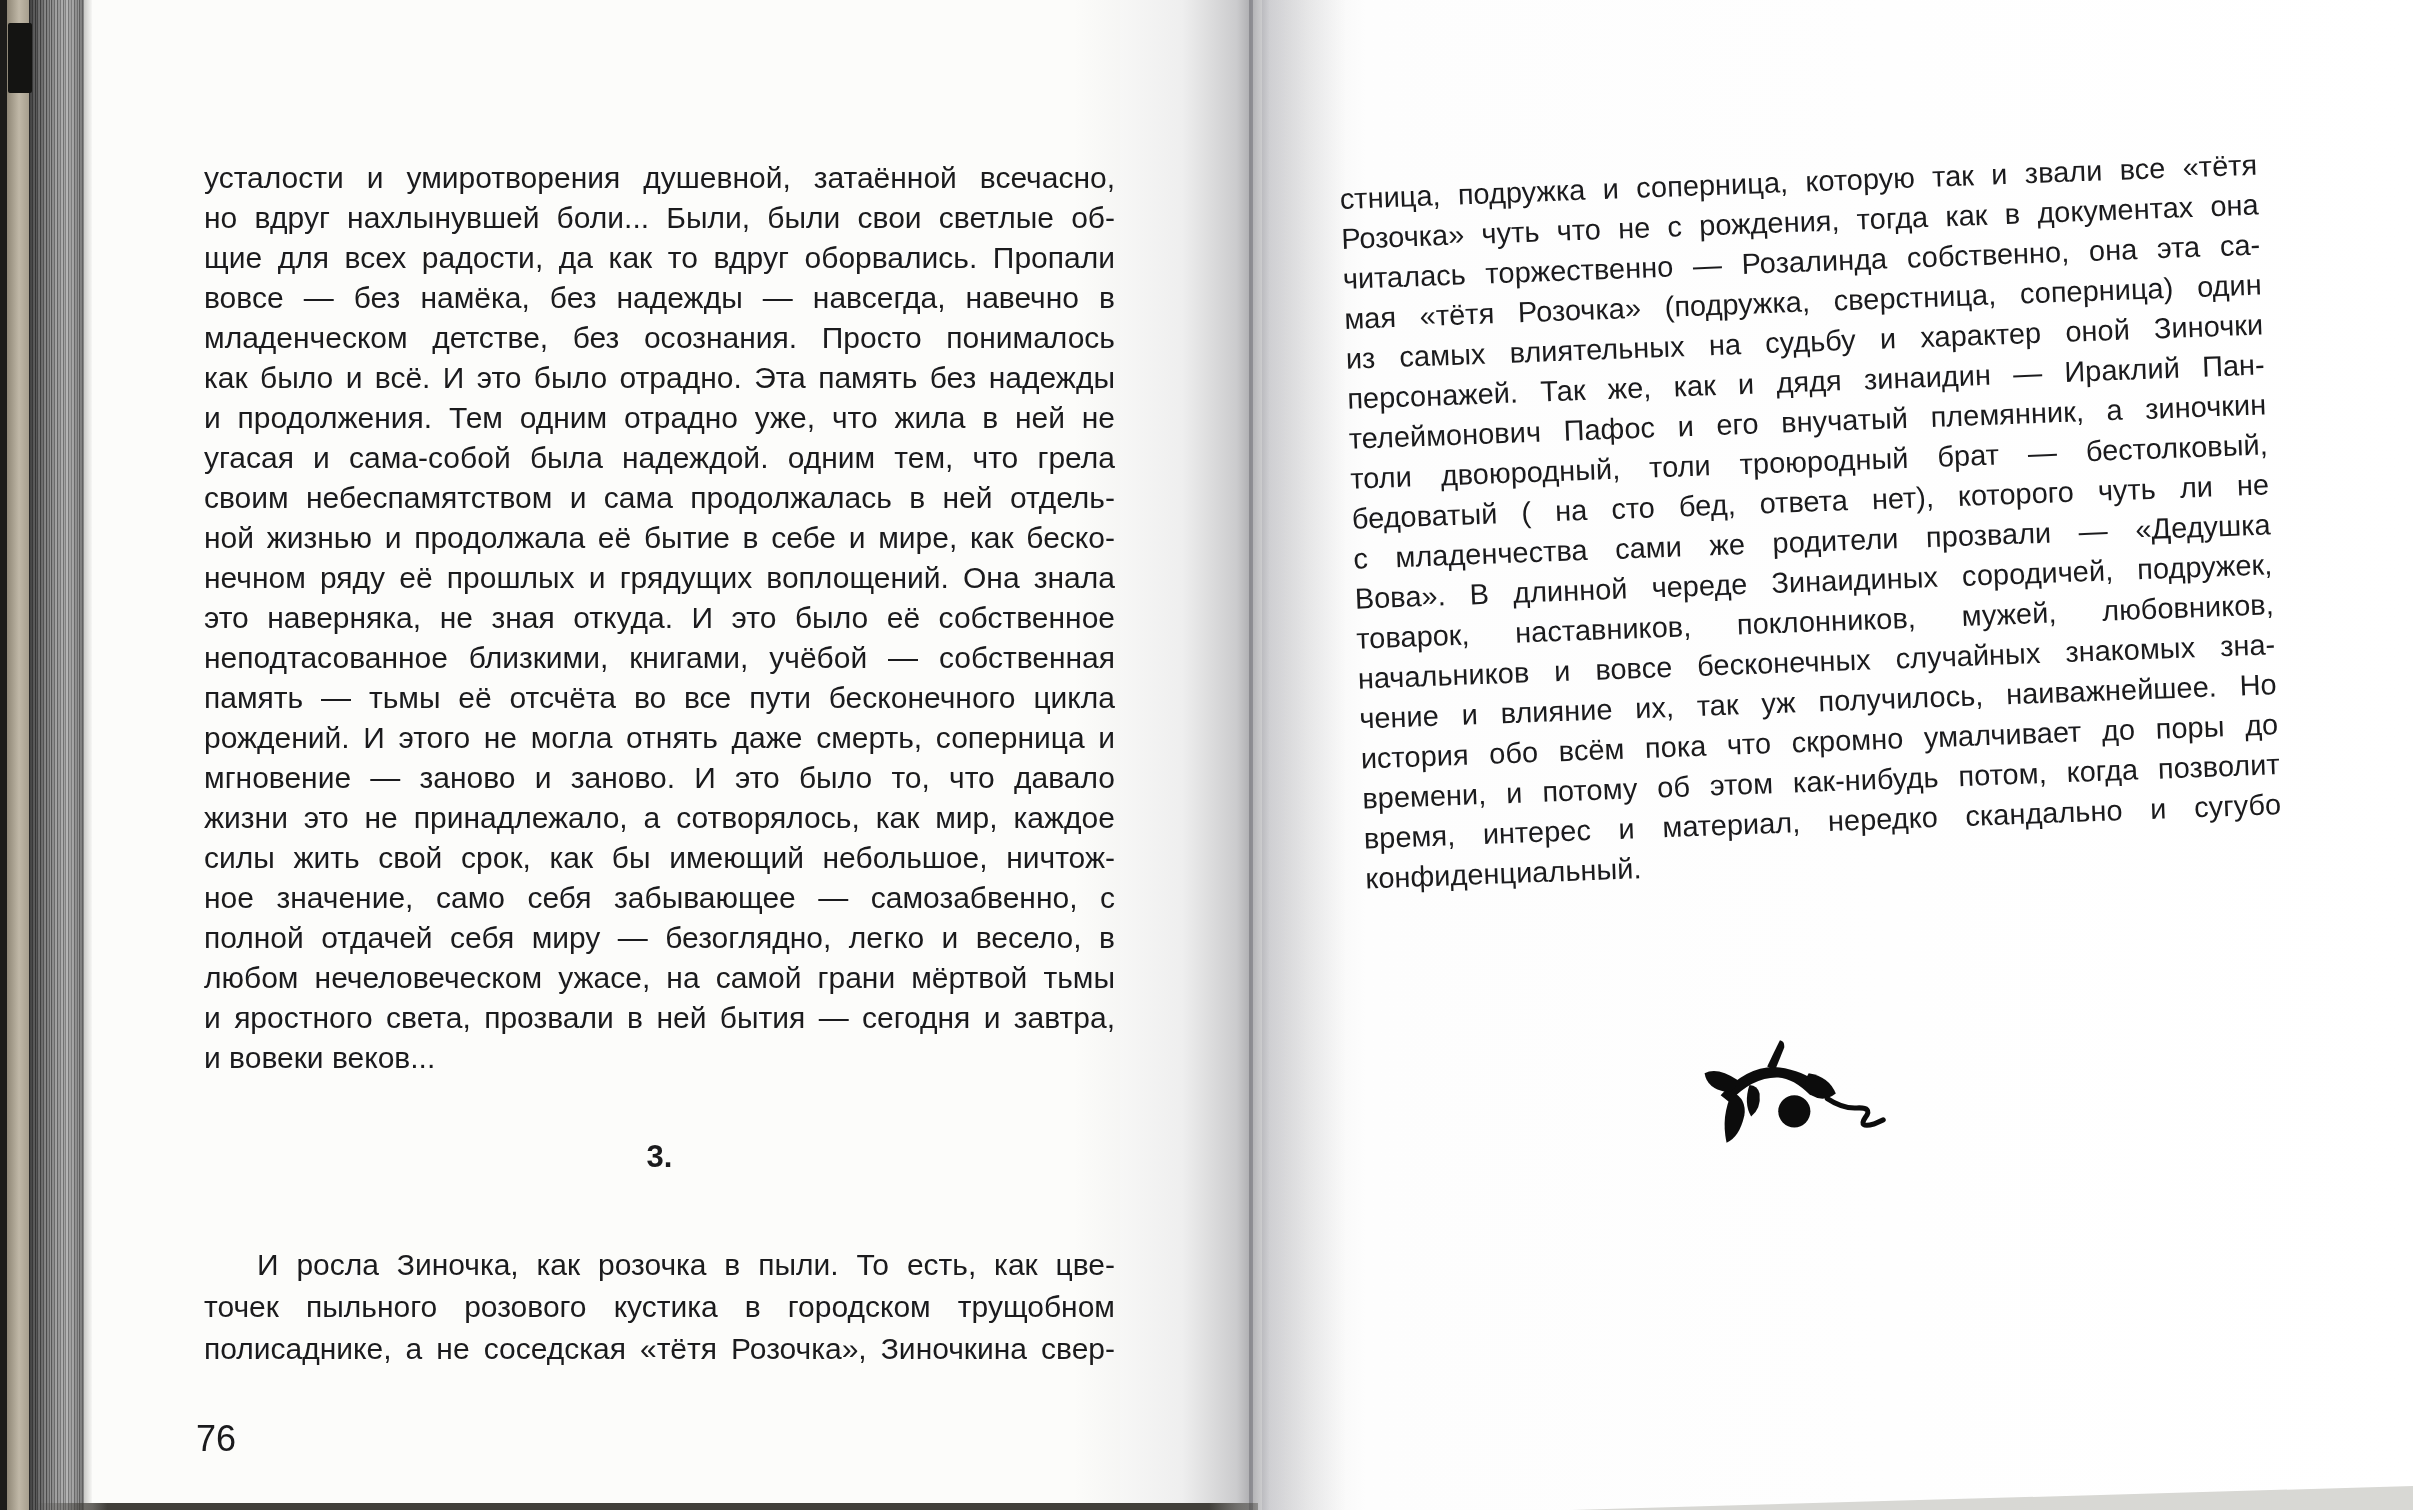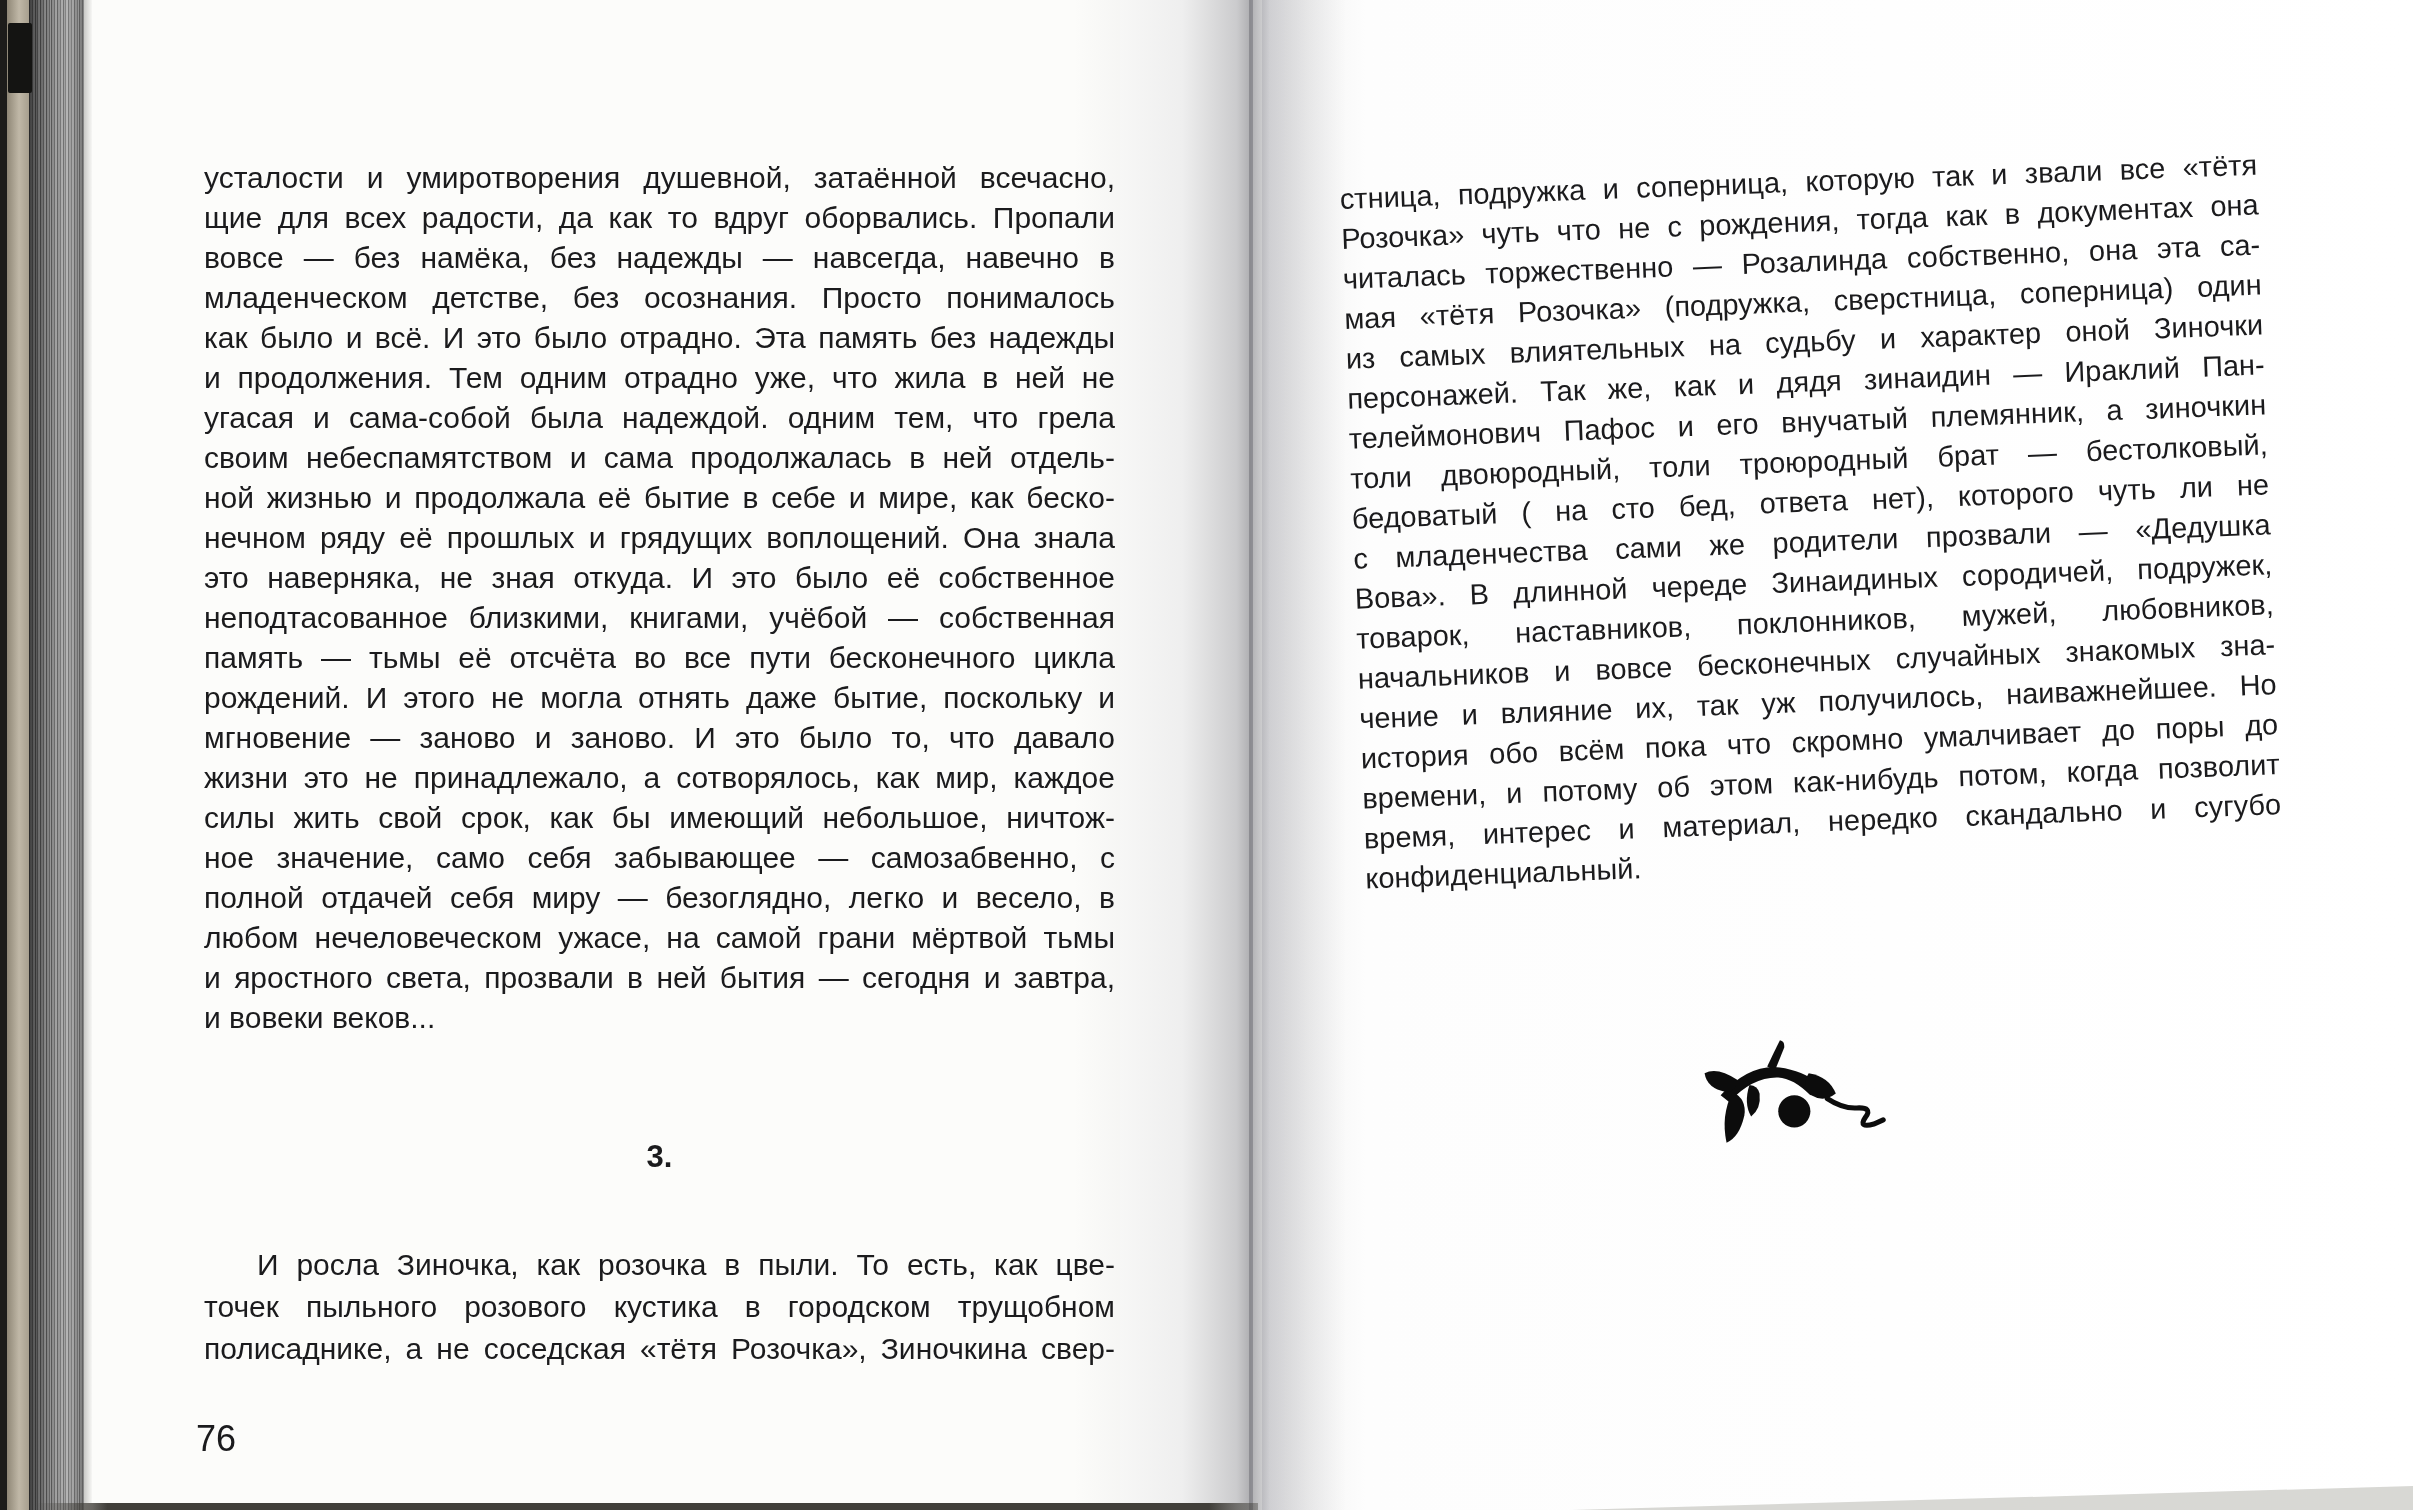--- a/index.html
+++ b/index.html
@@ -60,33 +60,34 @@
 
   <div class="page-left-bg"></div>
   <div class="page-right-bg"></div>
   <div class="gutter"></div>
   <div class="gutter-seam"></div>
   <div class="bottom-strip"></div>
   <div class="bottom-wedge"></div>
 
   <div class="textblock left-p1 p-endshort">
       <div class="line">усталости и умиротворения душевной, затаённой всечасно,</div>
+      <div class="line">но вдруг нахлынувшей боли... Были, были свои светлые об-</div>
       <div class="line">щие для всех радости, да как то вдруг оборвались. Пропали</div>
       <div class="line">вовсе — без намёка, без надежды — навсегда, навечно в</div>
       <div class="line">младенческом детстве, без осознания. Просто понималось</div>
       <div class="line">как было и всё. И это было отрадно. Эта память без надежды</div>
       <div class="line">и продолжения. Тем одним отрадно уже, что жила в ней не</div>
       <div class="line">угасая и сама-собой была надеждой. одним тем, что грела</div>
       <div class="line">своим небеспамятством и сама продолжалась в ней отдель-</div>
       <div class="line">ной жизнью и продолжала её бытие в себе и мире, как беско-</div>
       <div class="line">нечном ряду её прошлых и грядущих воплощений. Она знала</div>
       <div class="line">это наверняка, не зная откуда. И это было её собственное</div>
       <div class="line">неподтасованное близкими, книгами, учёбой — собственная</div>
       <div class="line">память — тьмы её отсчёта во все пути бесконечного цикла</div>
-      <div class="line">рождений. И этого не могла отнять даже бытие, поскольку и</div>
+      <div class="line">рождений. И этого не могла отнять даже смерть, соперница и</div>
       <div class="line">мгновение — заново и заново. И это было то, что давало</div>
       <div class="line">жизни это не принадлежало, а сотворялось, как мир, каждое</div>
       <div class="line">силы жить свой срок, как бы имеющий небольшое, ничтож-</div>
       <div class="line">ное значение, само себя забывающее — самозабвенно, с</div>
       <div class="line">полной отдачей себя миру — безоглядно, легко и весело, в</div>
       <div class="line">любом нечеловеческом ужасе, на самой грани мёртвой тьмы</div>
       <div class="line">и яростного света, прозвали в ней бытия — сегодня и завтра,</div>
       <div class="line">и вовеки веков...</div>
     </div>
 

